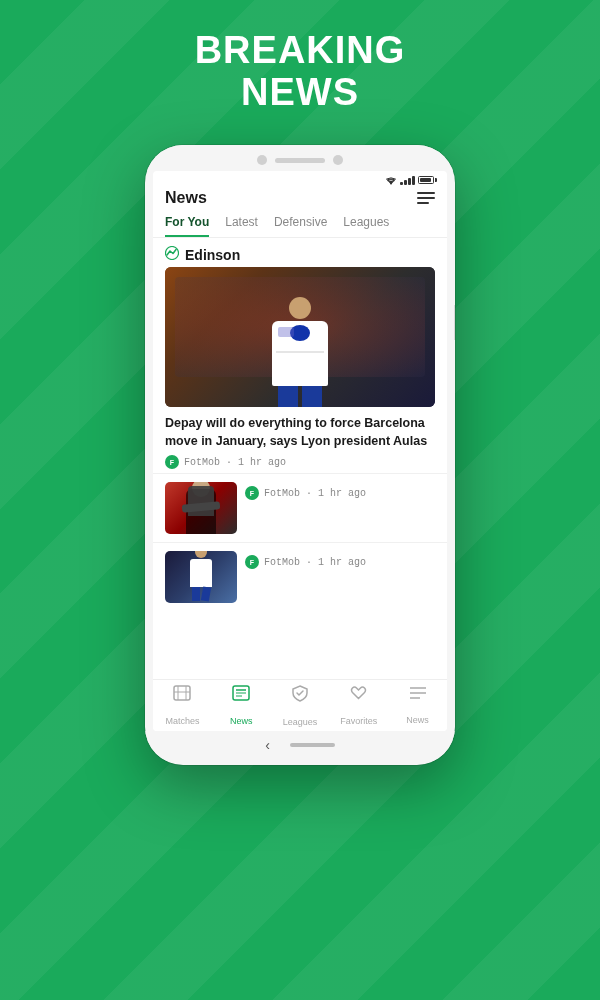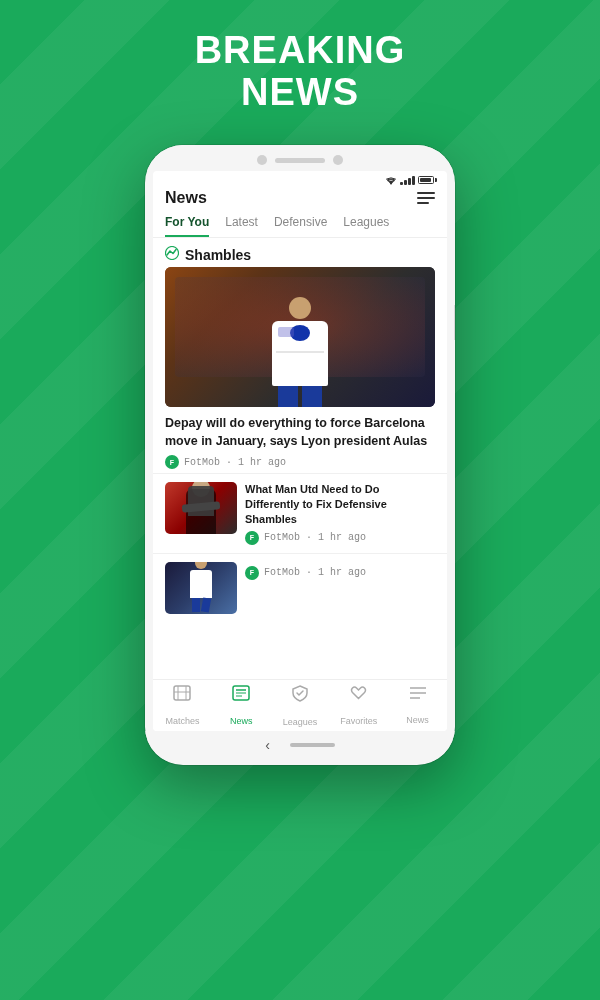--- a/index.html
+++ b/index.html
@@ -459,21 +459,21 @@
 
     <div class="content-area">
 
       <div class="section-header">
         <span class="trending-icon">
           <svg width="14" height="14" viewBox="0 0 14 14" fill="none">
             <circle cx="7" cy="7" r="6.5" stroke="#1aaa5b" stroke-width="1.2"></circle>
             <polyline points="2,9 5,5 8,7.5 11,3.5" stroke="#1aaa5b" stroke-width="1.5" fill="none" stroke-linejoin="round" stroke-linecap="round"></polyline>
           </svg>
         </span>
-        <span class="section-title">Shambles</span>
+        <span class="section-title">Edinson</span>
       </div>
 
       <div class="main-article-img">
 
         <div style="position:absolute;top:0;left:0;right:0;bottom:0;background:linear-gradient(135deg,#8b4513 0%,#5c3317 25%,#2d2d2d 60%,#1a1a3a 100%);"></div>
 
         <div style="position:absolute;top:10px;left:10px;right:10px;bottom:30px;background:radial-gradient(ellipse at center, rgba(180,60,40,0.4) 0%, rgba(50,50,80,0.2) 100%);border-radius:4px;"></div>
 
         <div style="position:absolute;bottom:0;left:50%;transform:translateX(-50%);width:70px;height:110px;">
           <div style="width:22px;height:22px;background:#c8a070;border-radius:50%;margin:0 auto;"></div>
@@ -507,21 +507,20 @@
               <div class="coach-head"></div>
               <div class="coach-silhouette">
                 <div style="position:absolute;top:-3px;left:2px;right:2px;height:30px;background:rgba(60,60,60,0.9);border-radius:4px 4px 0 0;"></div>
 
                 <div style="position:absolute;top:14px;left:-4px;width:38px;height:8px;background:#444;border-radius:3px;transform:rotate(-5deg);"></div>
               </div>
             </div>
           </div>
         </div>
         <div class="small-article-content">
-          <div class="small-article-title">What Man Utd Need to Do Differently to Fix Defensive Shambles</div>
           <div class="small-article-meta">
             <div class="source-icon">F</div>
             <span class="article-source">
               <span>FotMob</span> · <span>1 hr ago</span>
             </span>
           </div>
         </div>
       </div>
 
       <div class="small-article">

